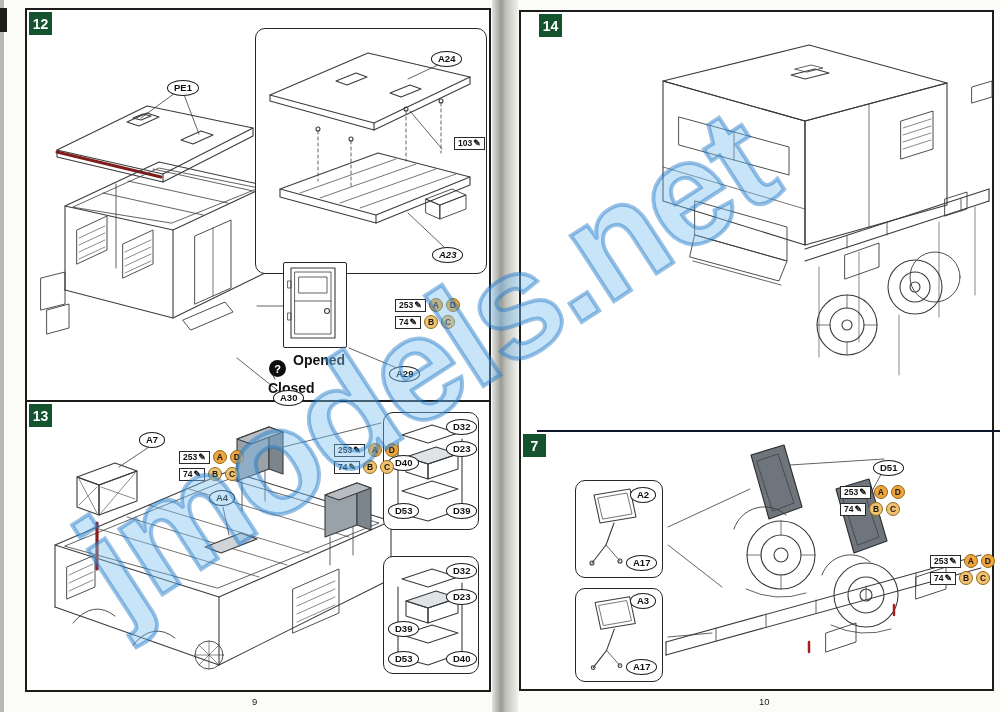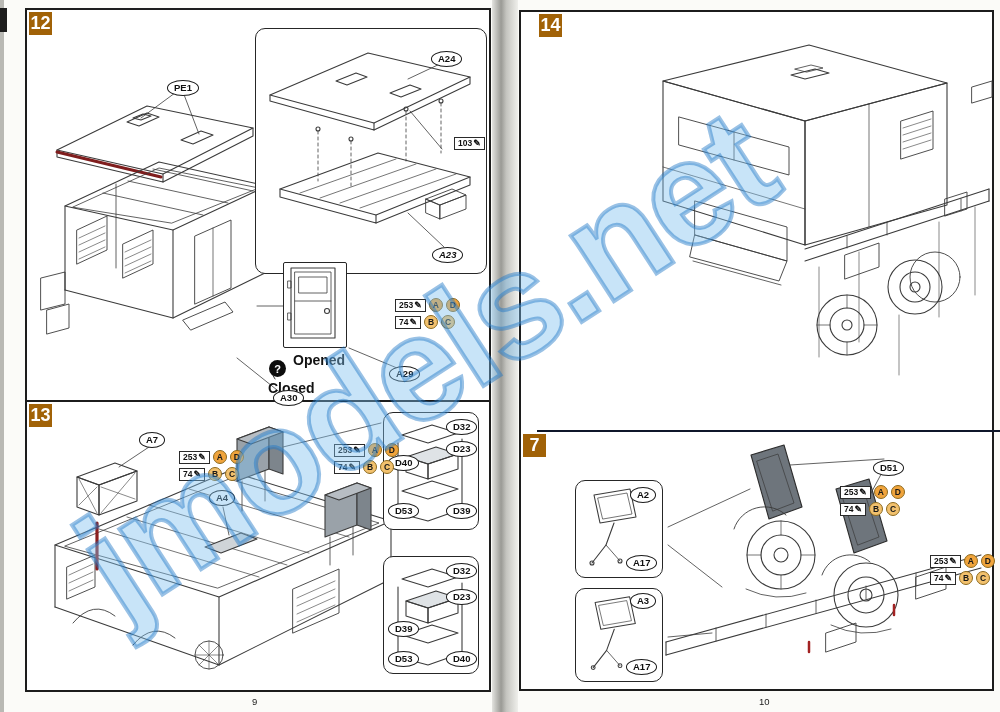--- a/index.html
+++ b/index.html
@@ -5,22 +5,22 @@
   * { margin:0; padding:0; box-sizing:border-box; }
   html,body { background:#cfcfcb; }
   body { font-family:"Liberation Sans", sans-serif; }
   .sheet { position:relative; width:1000px; height:712px; background:#fbfbf8; overflow:hidden; }
   .edge-strip { position:absolute; left:0; top:0; width:4px; height:712px; background:#b9b9b4; }
   .edge-notch { position:absolute; left:0; top:8px; width:7px; height:24px; background:#1d1d1d; }
   .gutter { position:absolute; left:492px; top:0; width:26px; height:712px;
             background:linear-gradient(90deg,#e3e3df 0%,#9a9a95 35%,#c4c4bf 55%,#efefeb 100%); }
   .page { position:absolute; background:#fff; border:2px solid #1c1c1c; }
   .region { position:absolute; }
-  .badge { position:absolute; left:2px; top:2px; width:23px; height:23px; background:#a16207;
-           color:#fff; font-weight:bold; font-size:18px; display:flex; align-items:center; justify-content:center; z-index:12; }
+  .badge { position:absolute; left:2px; top:2px; width:23px; height:23px; background:#14532d;
+           color:#fff; font-weight:bold; font-size:14px; display:flex; align-items:center; justify-content:center; z-index:12; }
   .oval { position:absolute; border:1.4px solid #1c1c1c; border-radius:50%; background:#fff;
           font-size:9.5px; font-weight:600; color:#111; padding:2px 6px; line-height:1; z-index:11; white-space:nowrap; }
   .inset { position:absolute; border:1.6px solid #262626; border-radius:10px; background:#fff; z-index:5; }
   .inset.square { border-radius:2px; }
   .paint-group { position:absolute; z-index:11;padding-left:16px; }
   .prow { display:flex; align-items:center; gap:3px; margin-bottom:3px; }
   .pbox { display:inline-flex; align-items:center; gap:1px; border:1.1px solid #2a2a2a; background:#fff;
           font-size:8.5px; font-weight:600; color:#111; height:13px; padding:0 3px; line-height:1; }
   .brush { font-size:9px; line-height:1; color:#111; }
   .pc { width:14px; height:14px; border-radius:50%; display:inline-flex; align-items:center; justify-content:center;

